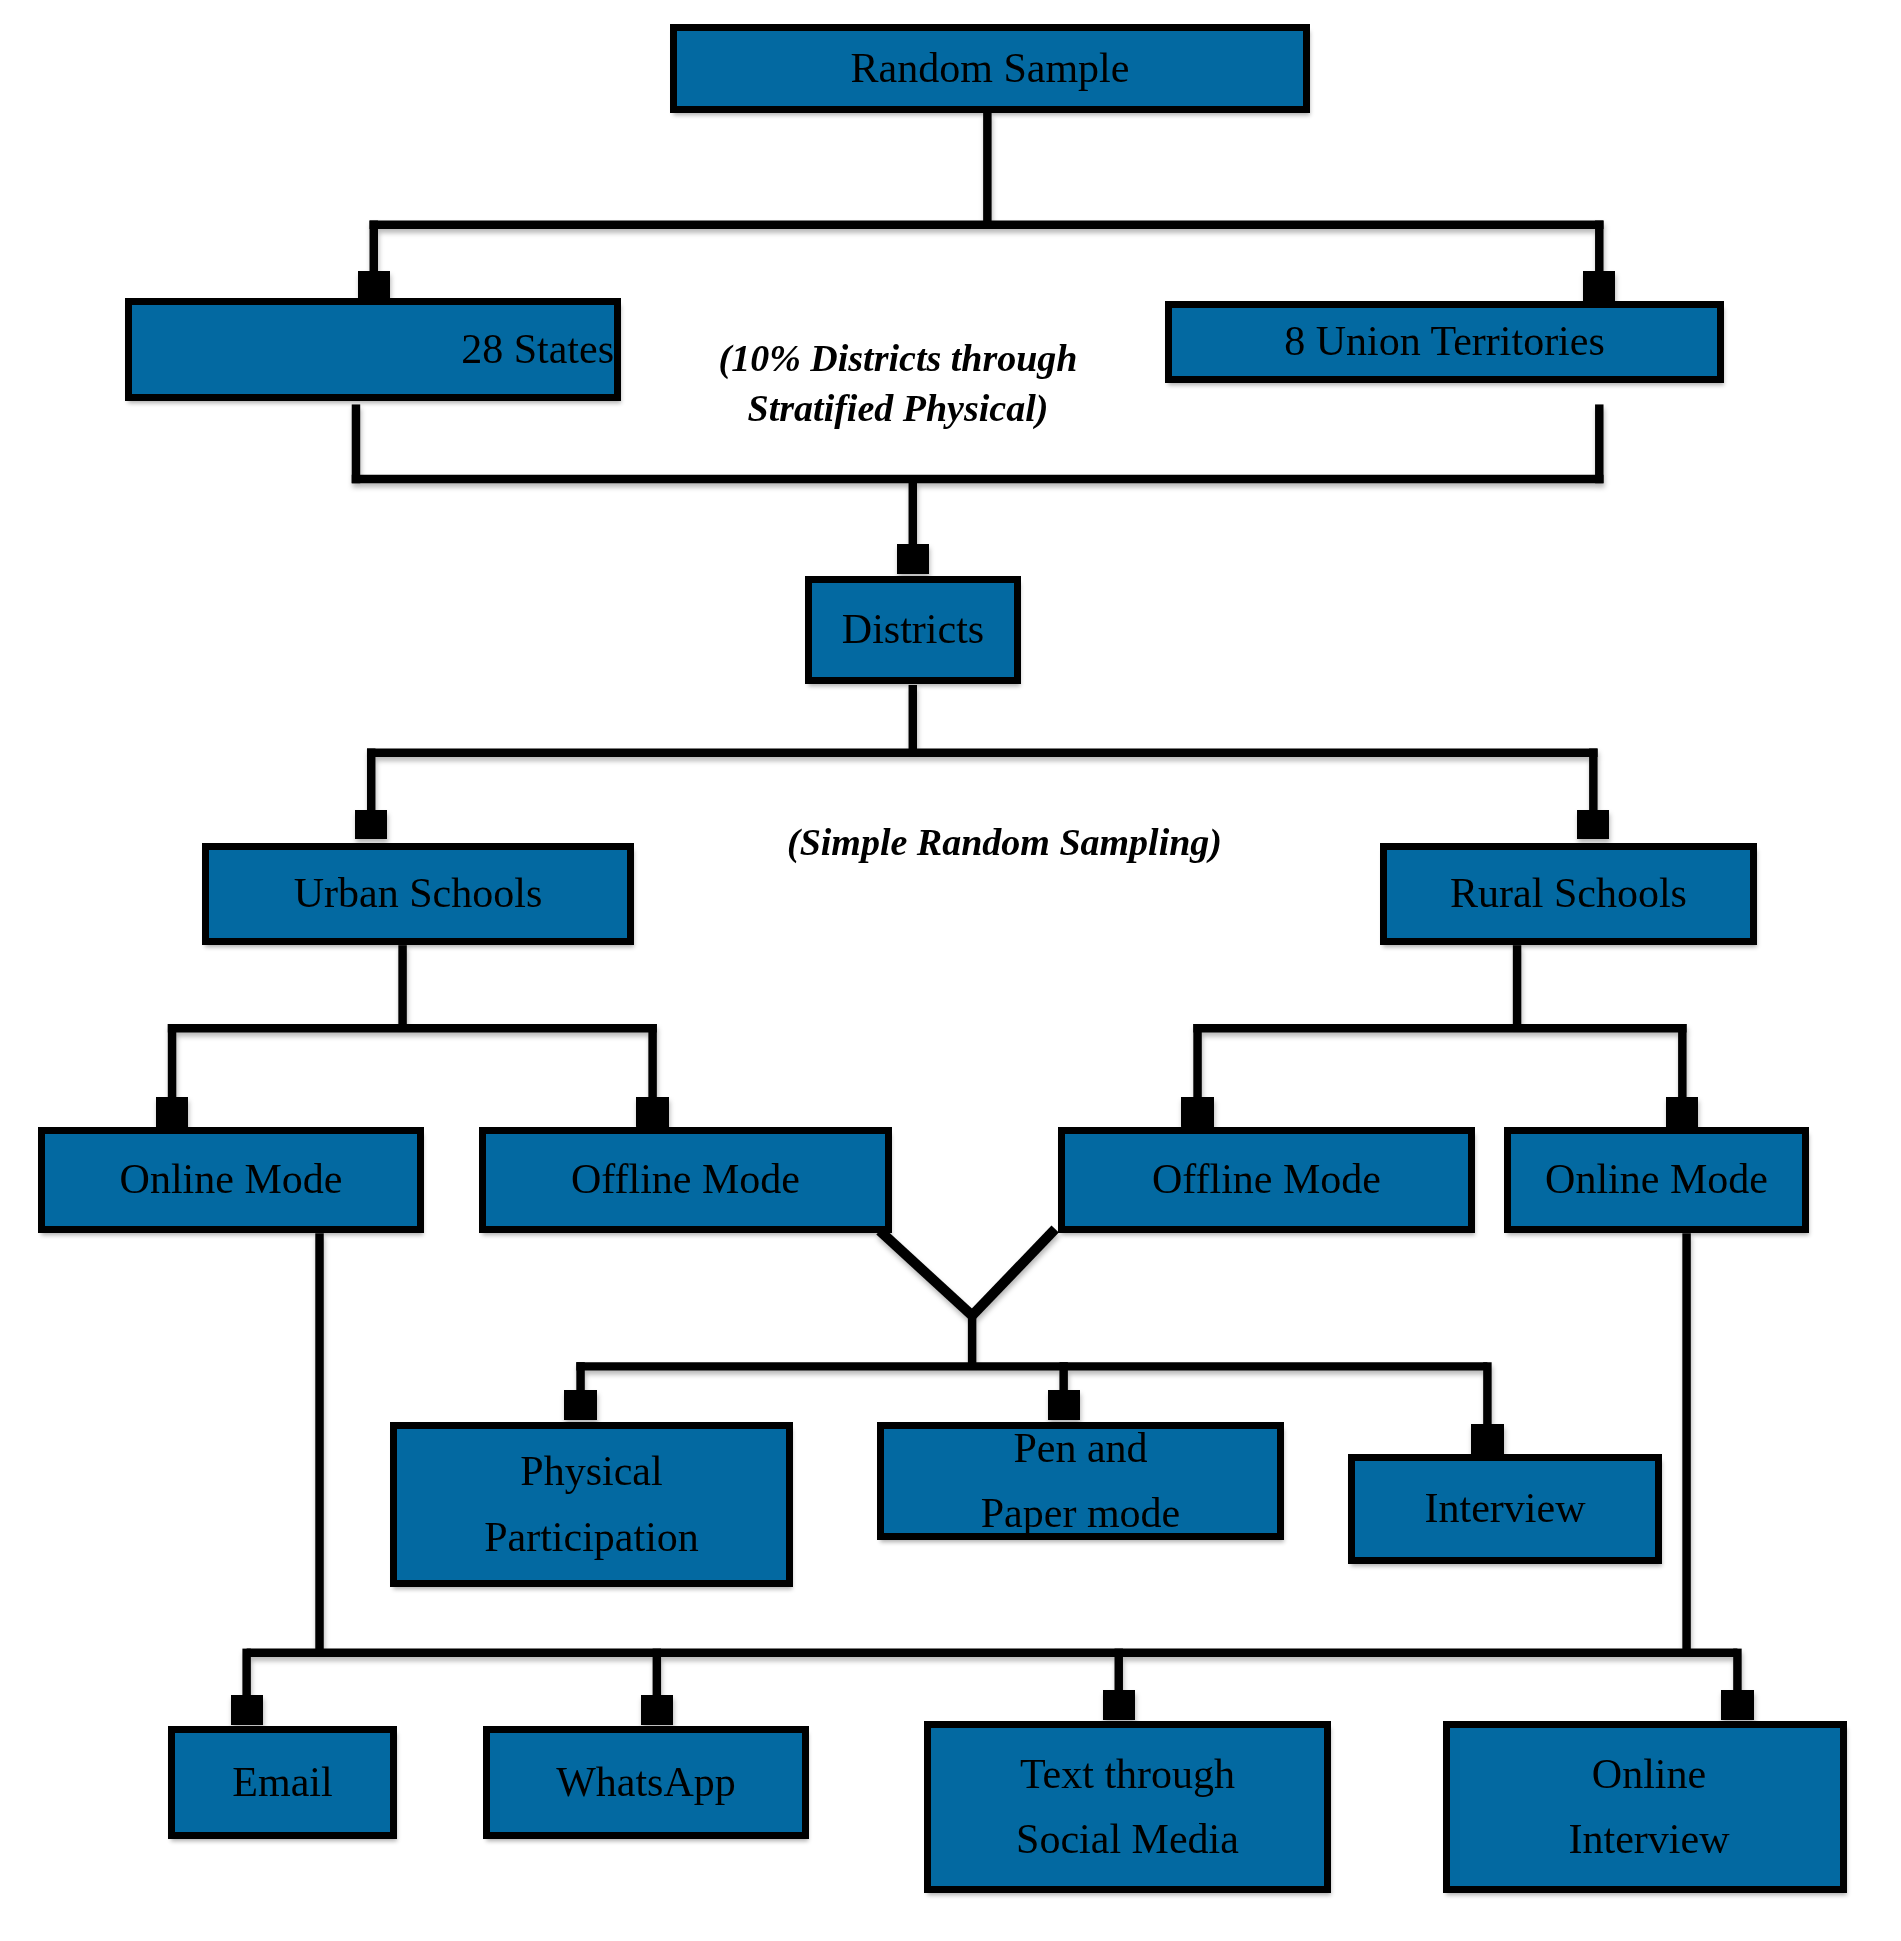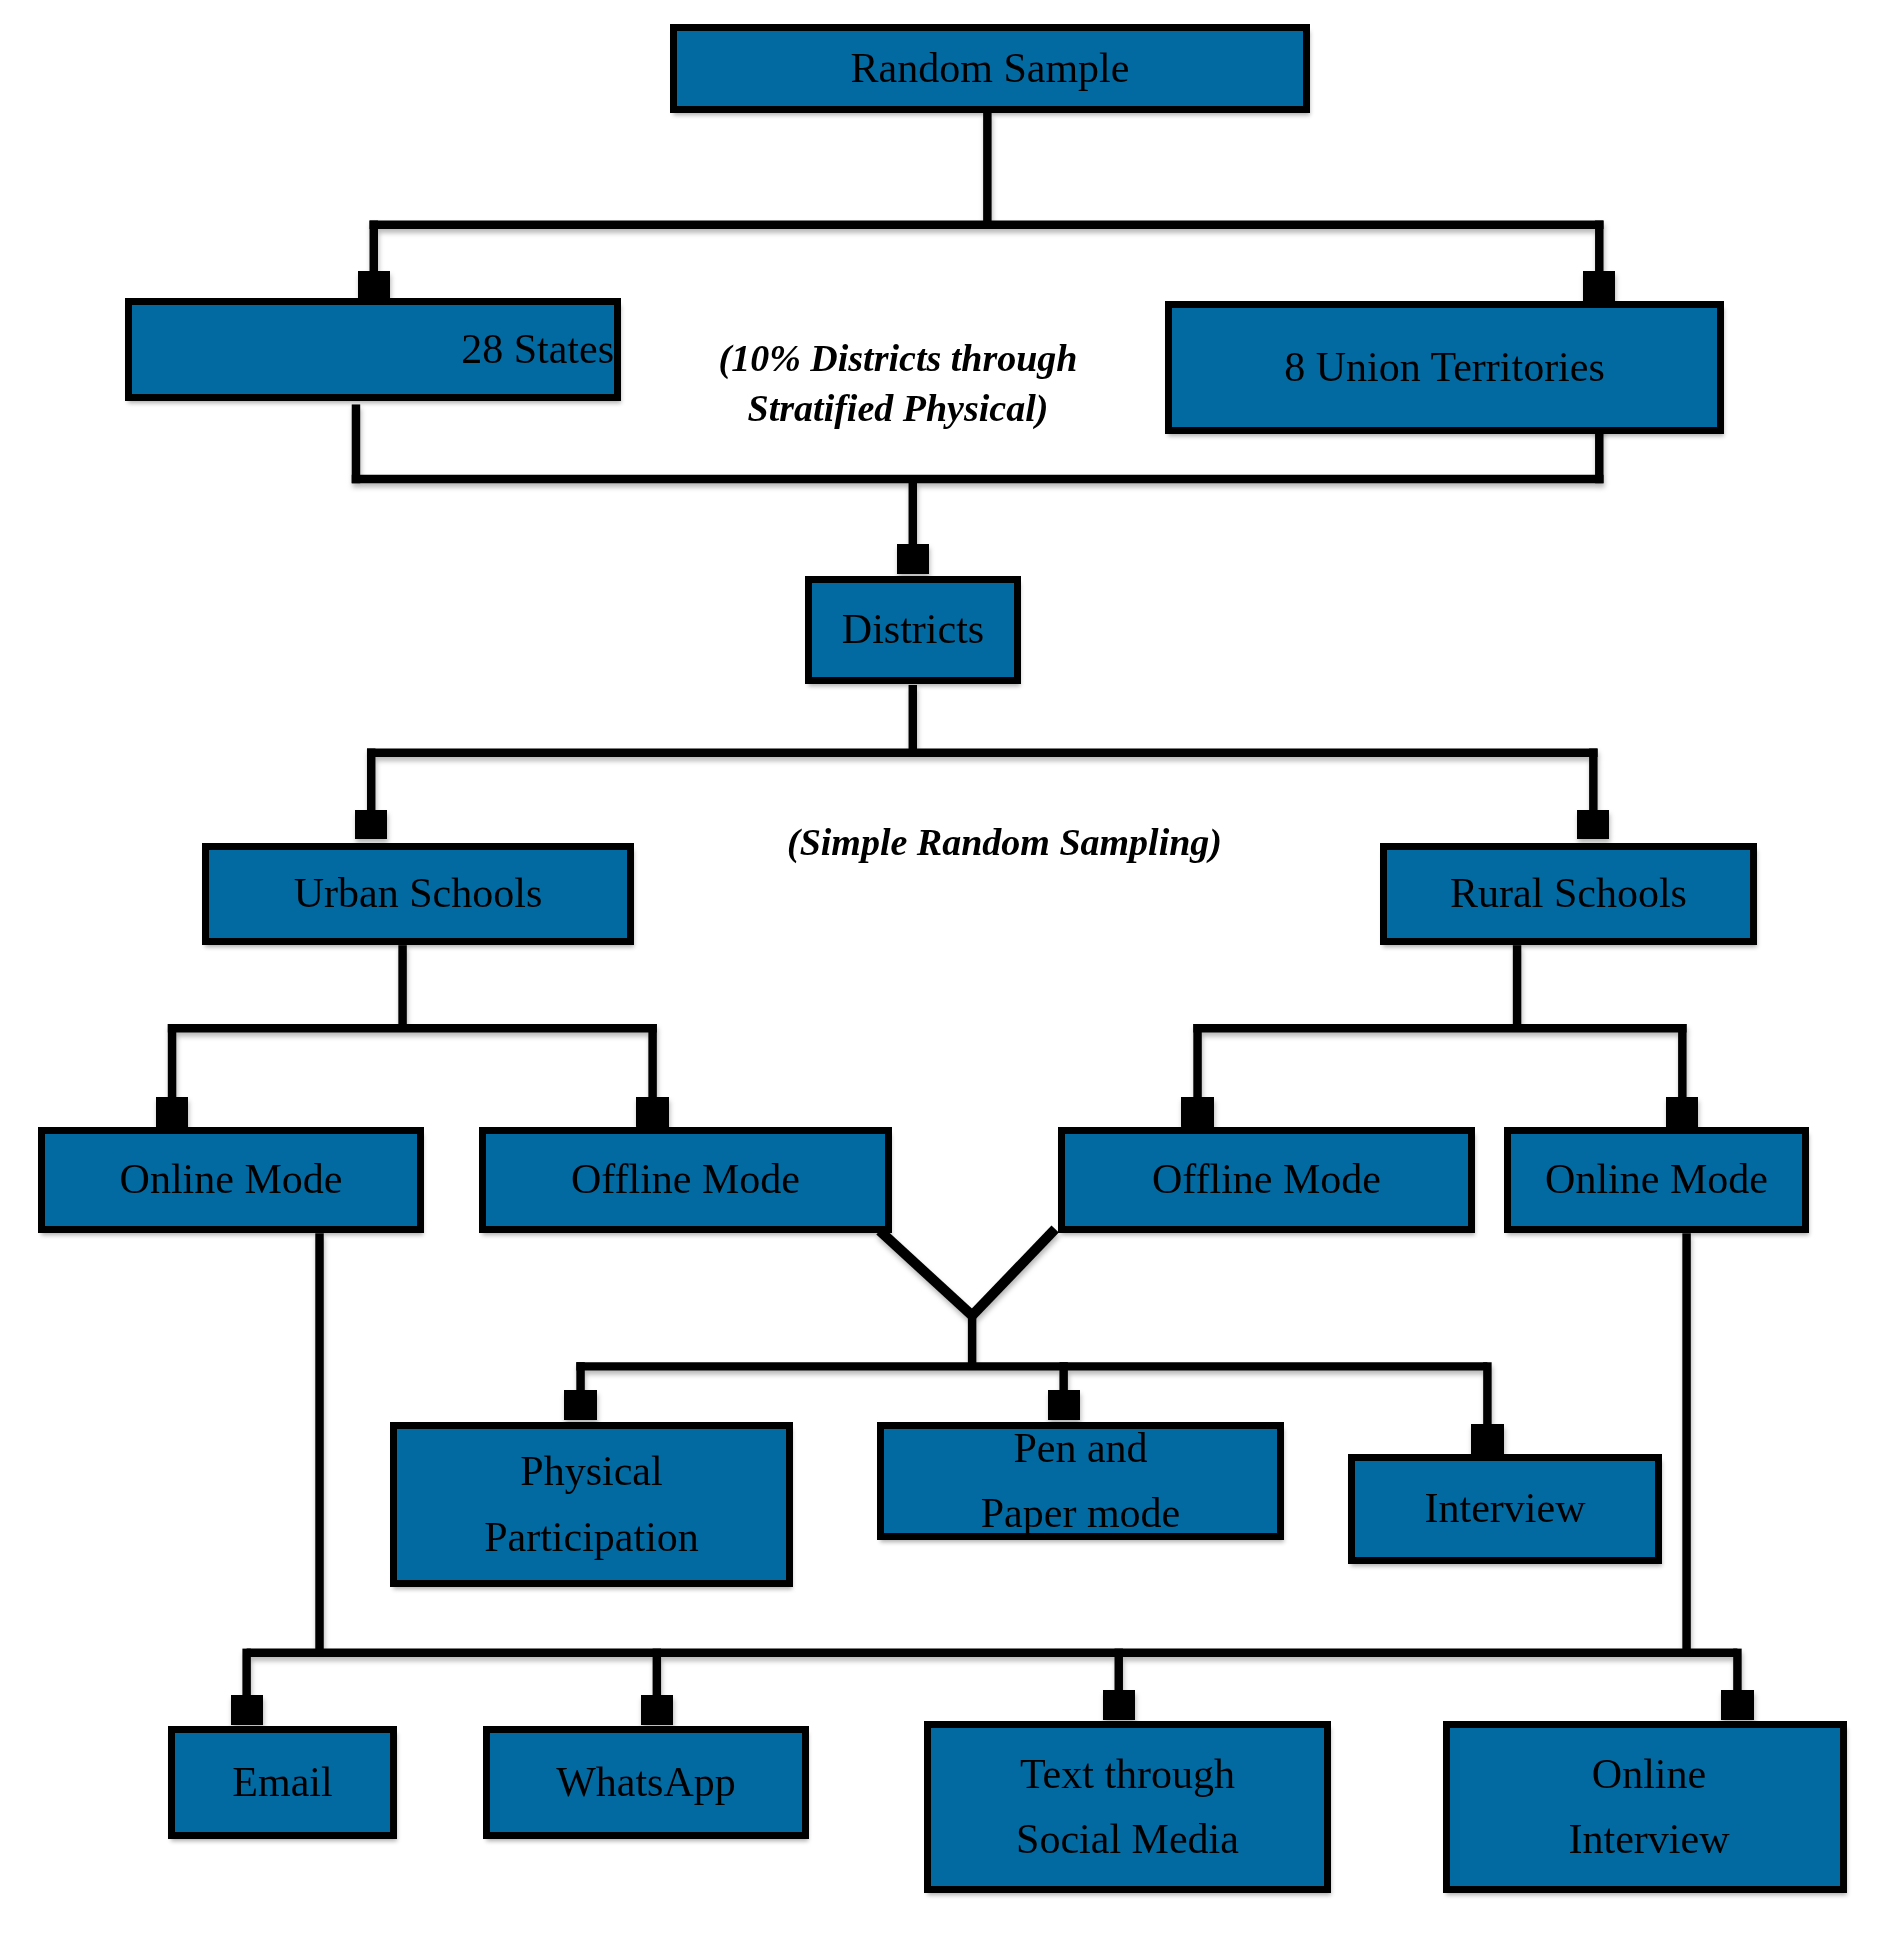--- a/index.html
+++ b/index.html
@@ -119,21 +119,21 @@
 
   <div class="node" style="left:125px; top:298px; width:496px; height:103px;align-items:flex-end;">
     <span>28 States</span>
   </div>
 
   <div class="annotation" style="left:627px; top:333px; width:542px;">
     <span>(10% Districts through</span>
     <span>Stratified Physical)</span>
   </div>
 
-  <div class="node" style="left:1165px; top:301px; width:559px; height:133px;">
+  <div class="node" style="left:1165px; top:301px; width:559px; height:82px;">
     <span>8 Union Territories</span>
   </div>
 
   <div class="node" style="left:805px; top:576px; width:216px; height:108px;">
     <span>Districts</span>
   </div>
 
   <div class="annotation" style="left:746px; top:801px; width:517px;margin-top:16px;">
     <span>(Simple Random Sampling)</span>
   </div>

